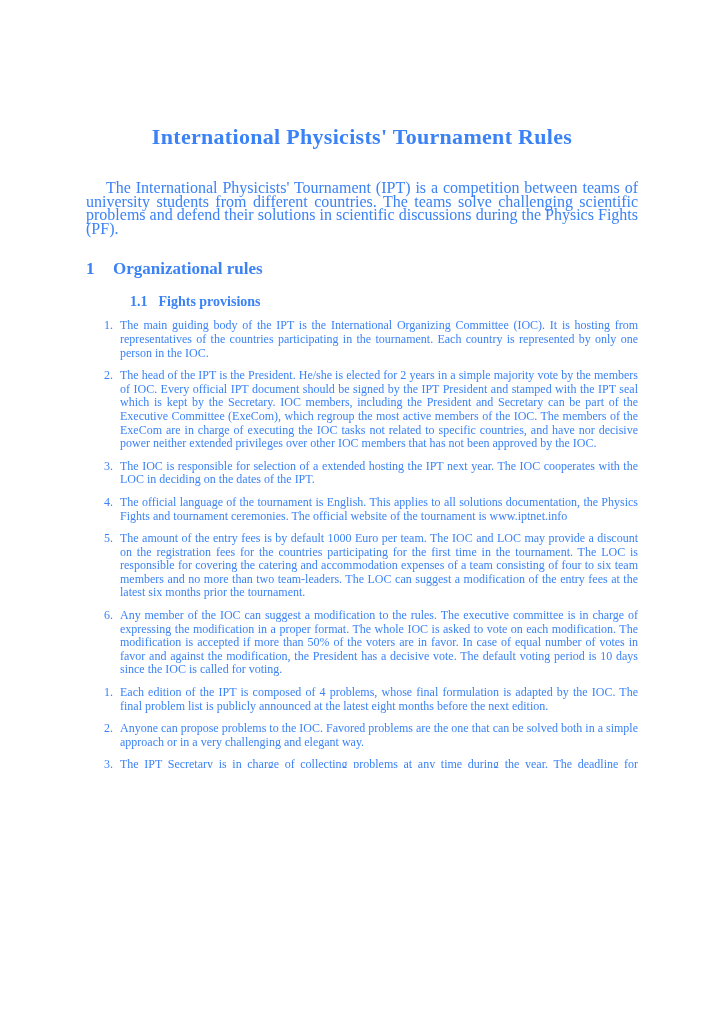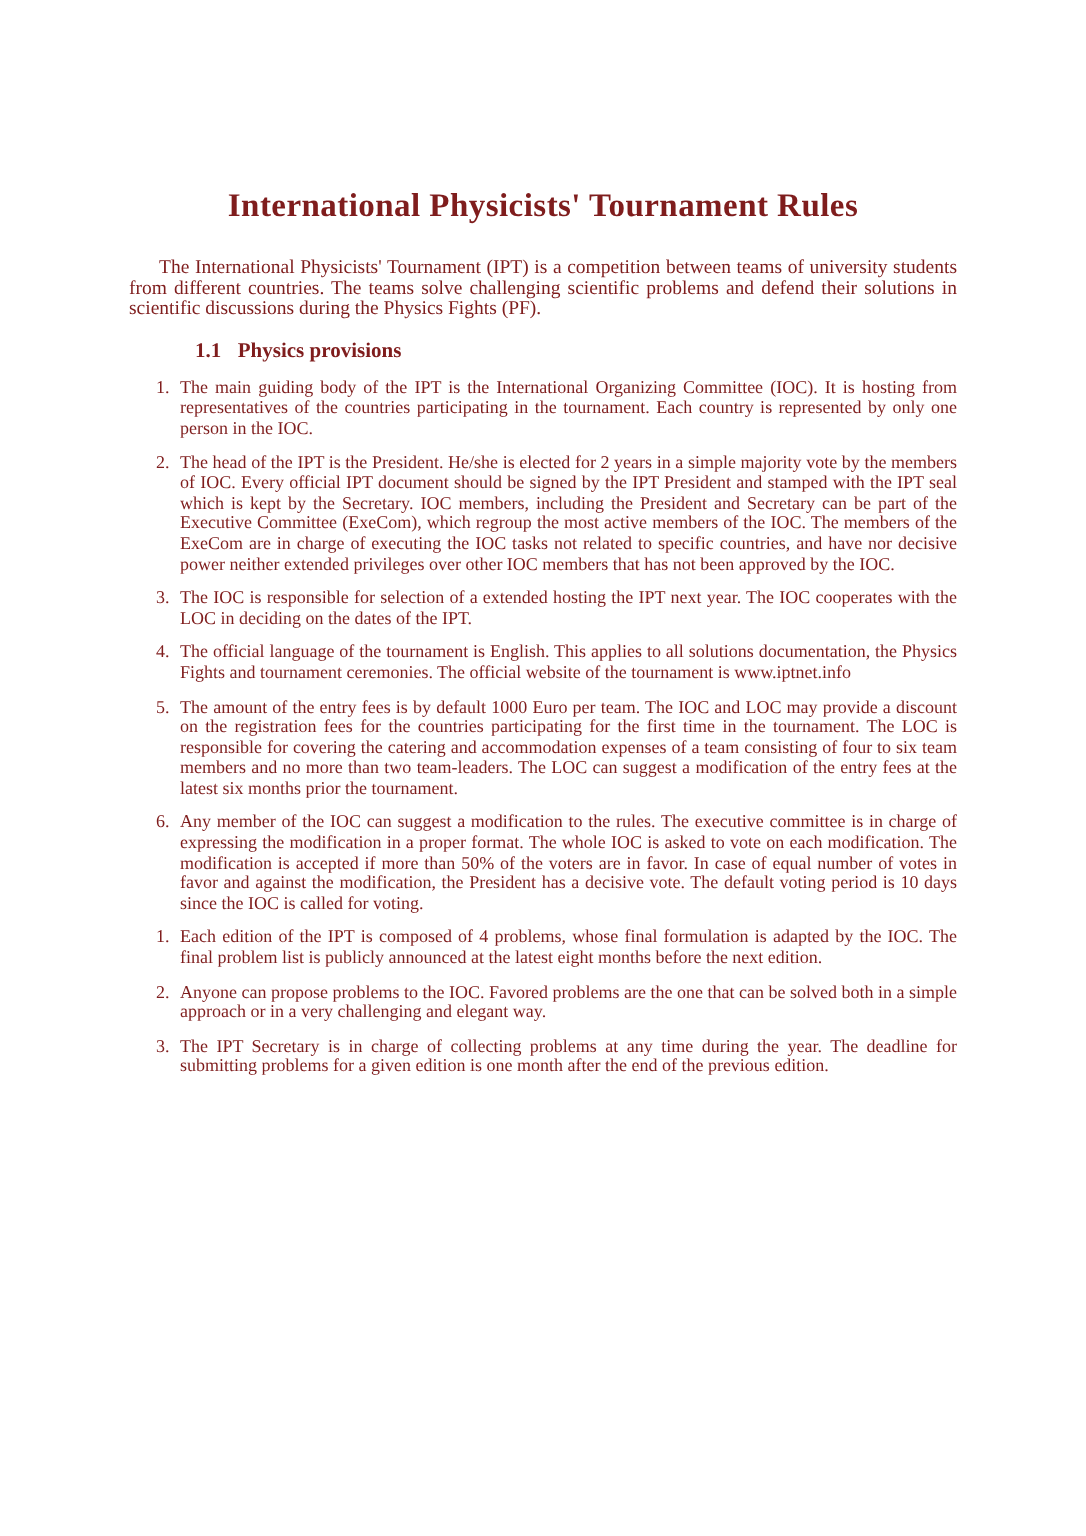--- a/index.html
+++ b/index.html
@@ -6,21 +6,21 @@
     margin: 0;
     padding: 0;
     background: #ffffff;
   }
   .page {
     position: relative;
     width: 724px;
     height: 768px;
     background: #ffffff;
     font-family: "Liberation Serif", serif;
-    color: #7f1d1d;
+    color: #3b82f6;
     overflow: hidden;
   }
   .content {
     position: absolute;
     left: 86px;
     right: 86px;
     top: 0;
   }
   .doc-title {
     margin-top: 124px;
@@ -28,22 +28,22 @@
     font-size: 22px;
     font-weight: bold;
     letter-spacing: 0.3px;
   }
   .doc-date {
     margin-top: 41px;
     text-align: center;
     font-size: 13.5px;
   }
   .intro {
-    margin-top: 21px;
-    font-size: 13px;
+    margin-top: 31px;
+    font-size: 16px;
     line-height: 13.6px;
     text-align: justify;
     text-indent: 20px;
   }
   .sec-heading {
     margin-top: 24px;
     font-size: 17px;
     font-weight: bold;
   }
   .sec-heading .num { display: inline-block; min-width: 14px; }
@@ -83,21 +83,22 @@
   }
 </style>
 </head>
 <body>
 
 <div class="page">
   <div class="content">
     <div class="doc-title">International Physicists' Tournament Rules</div>
     <p class="intro">The International Physicists' Tournament (IPT) is a competition between teams of university students from different countries. The teams solve challenging scientific problems and defend their solutions in scientific discussions during the Physics Fights (PF).</p>
     <div>
-        <div class="sub-heading"><span class="num">1.1</span><span class="t">Physics provisions</span></div>
+        <div class="sec-heading"><span class="num">1</span><span class="t">Organizational rules</span></div>
+        <div class="sub-heading"><span class="num">1.1</span><span class="t">Fights provisions</span></div>
         <div class="rule-list">
           <div class="rule-item"><span class="item-num">1.</span><span>The main guiding body of the IPT is the International Organizing Committee (IOC). It is hosting from representatives of the countries participating in the tournament. Each country is represented by only one person in the IOC.</span></div>
           <div class="rule-item"><span class="item-num">2.</span><span>The head of the IPT is the President. He/she is elected for 2 years in a simple majority vote by the members of IOC. Every official IPT document should be signed by the IPT President and stamped with the IPT seal which is kept by the Secretary. IOC members, including the President and Secretary can be part of the Executive Committee (ExeCom), which regroup the most active members of the IOC. The members of the ExeCom are in charge of executing the IOC tasks not related to specific countries, and have nor decisive power neither extended privileges over other IOC members that has not been approved by the IOC.</span></div>
           <div class="rule-item"><span class="item-num">3.</span><span>The IOC is responsible for selection of a extended hosting the IPT next year. The IOC cooperates with the LOC in deciding on the dates of the IPT.</span></div>
           <div class="rule-item"><span class="item-num">4.</span><span>The official language of the tournament is English. This applies to all solutions documentation, the Physics Fights and tournament ceremonies. The official website of the tournament is www.iptnet.info</span></div>
           <div class="rule-item"><span class="item-num">5.</span><span>The amount of the entry fees is by default 1000 Euro per team. The IOC and LOC may provide a discount on the registration fees for the countries participating for the first time in the tournament. The LOC is responsible for covering the catering and accommodation expenses of a team consisting of four to six team members and no more than two team-leaders. The LOC can suggest a modification of the entry fees at the latest six months prior the tournament.</span></div>
           <div class="rule-item"><span class="item-num">6.</span><span>Any member of the IOC can suggest a modification to the rules. The executive committee is in charge of expressing the modification in a proper format. The whole IOC is asked to vote on each modification. The modification is accepted if more than 50% of the voters are in favor. In case of equal number of votes in favor and against the modification, the President has a decisive vote. The default voting period is 10 days since the IOC is called for voting.</span></div>
         </div>
         <div class="rule-list">
           <div class="rule-item"><span class="item-num">1.</span><span>Each edition of the IPT is composed of 4 problems, whose final formulation is adapted by the IOC. The final problem list is publicly announced at the latest eight months before the next edition.</span></div>

